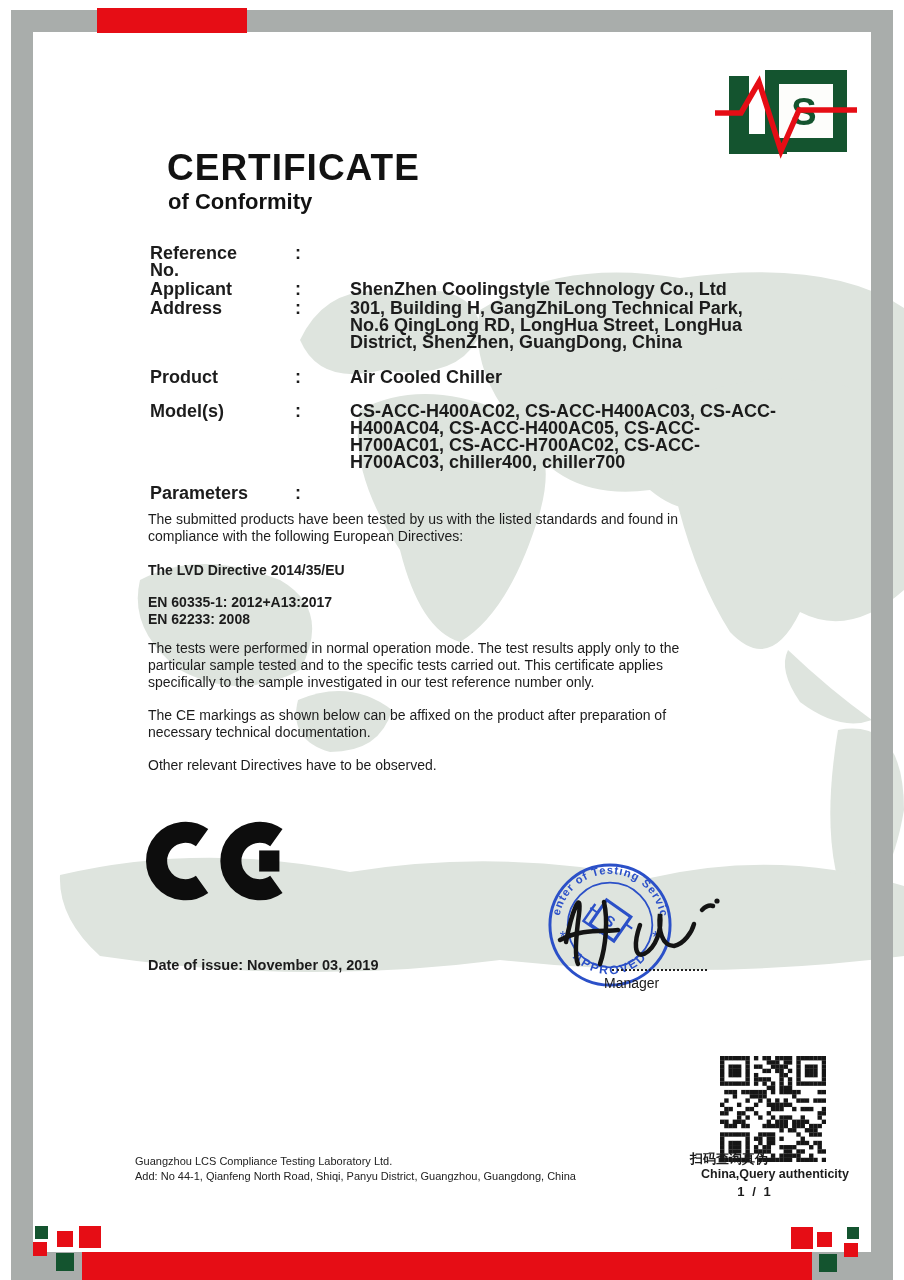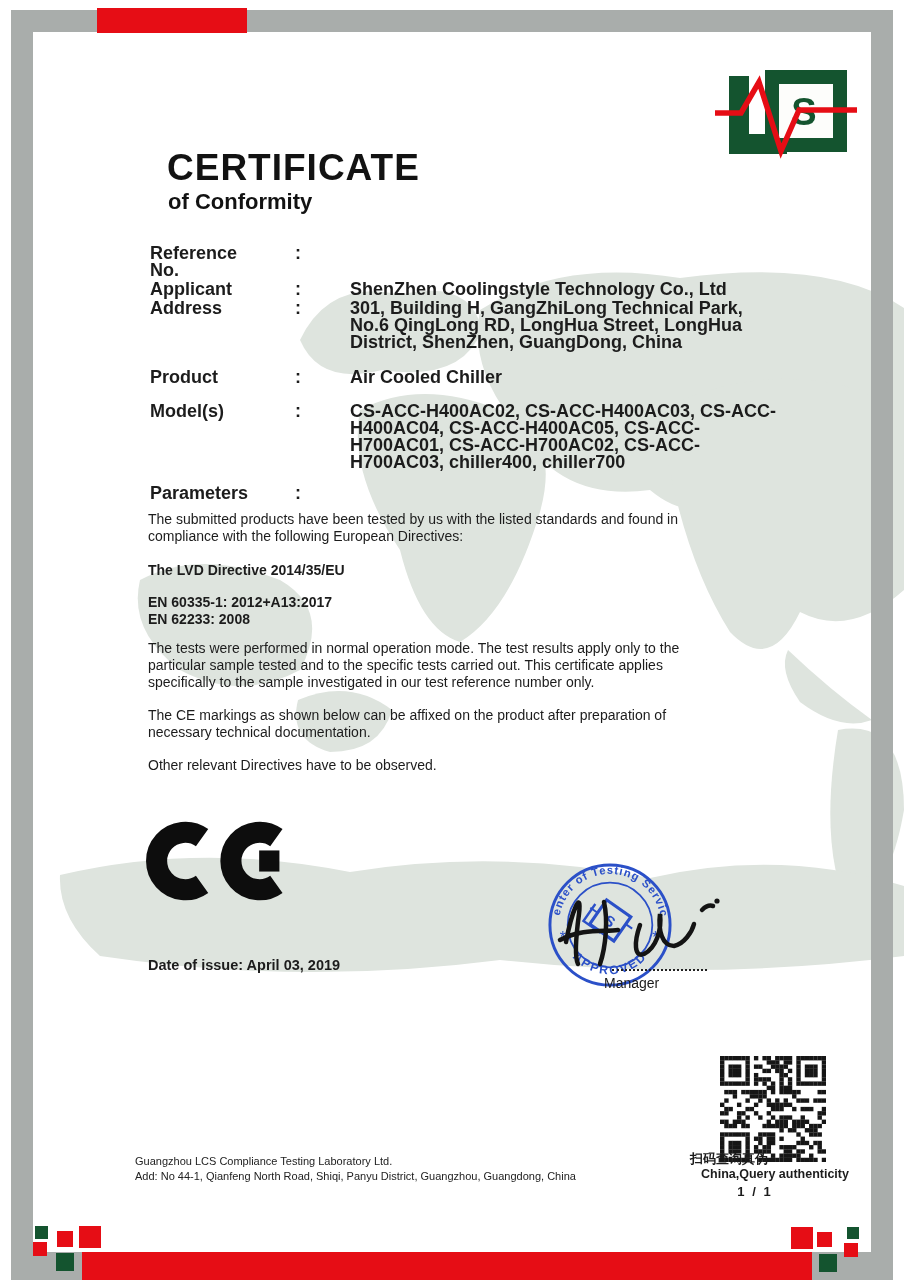--- a/index.html
+++ b/index.html
@@ -135,21 +135,21 @@
 <div class="abs para" style="top:757px;">Other relevant Directives have to be observed.</div>
 
 <svg class="abs ce" width="152" height="102" viewBox="0 0 180 100">
   <g fill="none" stroke="#0d0d0d" stroke-width="25">
     <path d="M 66.4 22.4 A 34 34 0 1 0 66.4 77.6"></path>
     <path d="M 154.4 22.4 A 34 34 0 1 0 154.4 77.6"></path>
     <path d="M 134 50 L 158 50"></path>
   </g>
 </svg>
 
-<div class="abs date">Date of issue: April 03, 2019</div>
+<div class="abs date">Date of issue: November 03, 2019</div>
 
 <svg class="abs stamp" width="128" height="128" viewBox="0 0 130 130">
   <defs>
     <path id="arcTop" d="M 13.8 55 A 52 52 0 0 1 116.2 55"></path>
     <path id="arcBot" d="M 21.7 89 A 50 50 0 0 0 108.3 89"></path>
   </defs>
   <circle cx="65" cy="64" r="61" fill="none" stroke="#2b50c8" stroke-width="3"></circle>
   <circle cx="65" cy="64" r="43" fill="none" stroke="#2b50c8" stroke-width="1.8"></circle>
   <text font-size="11.5" font-weight="bold" fill="#2b50c8" letter-spacing="1">
     <textPath href="#arcTop" startOffset="50%" text-anchor="middle">Center of Testing Service</textPath>

